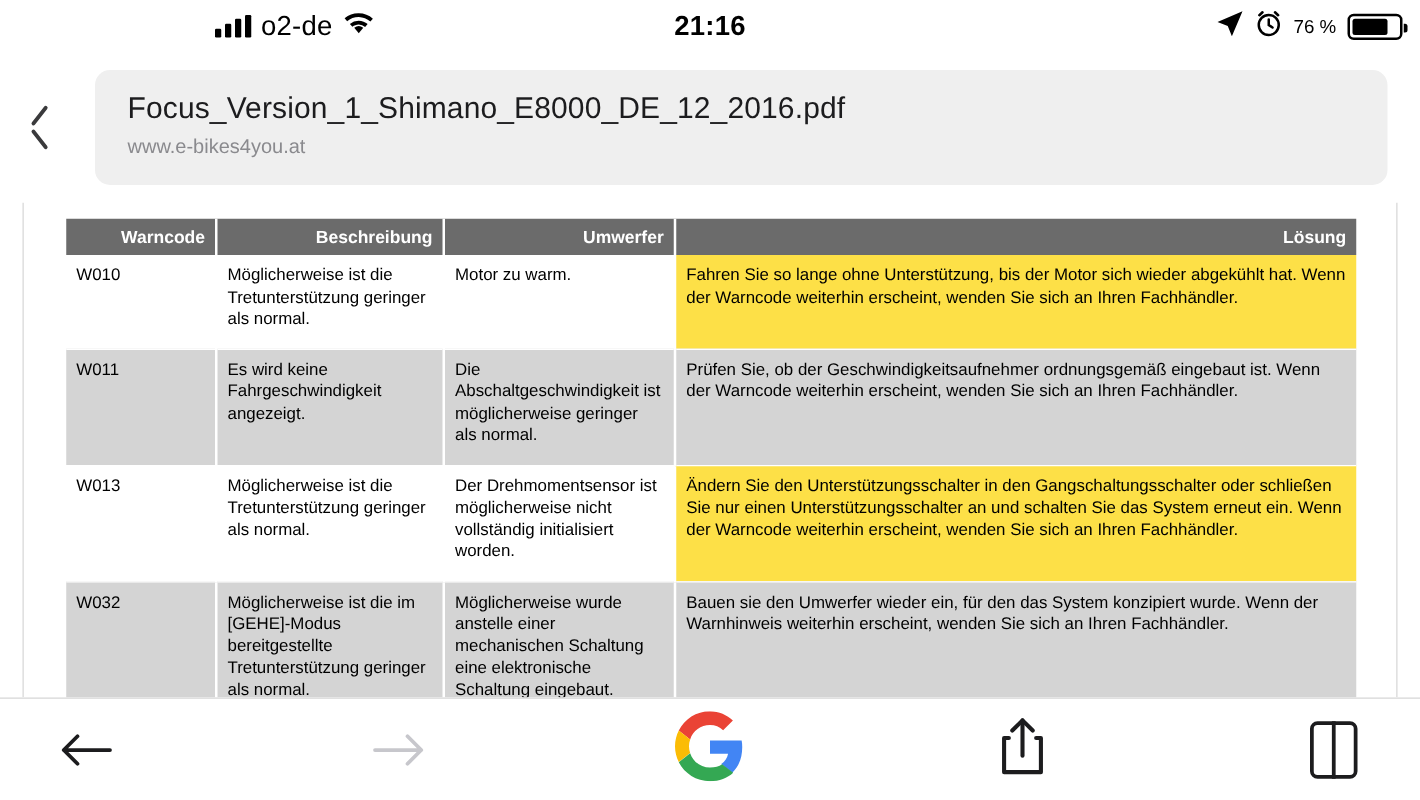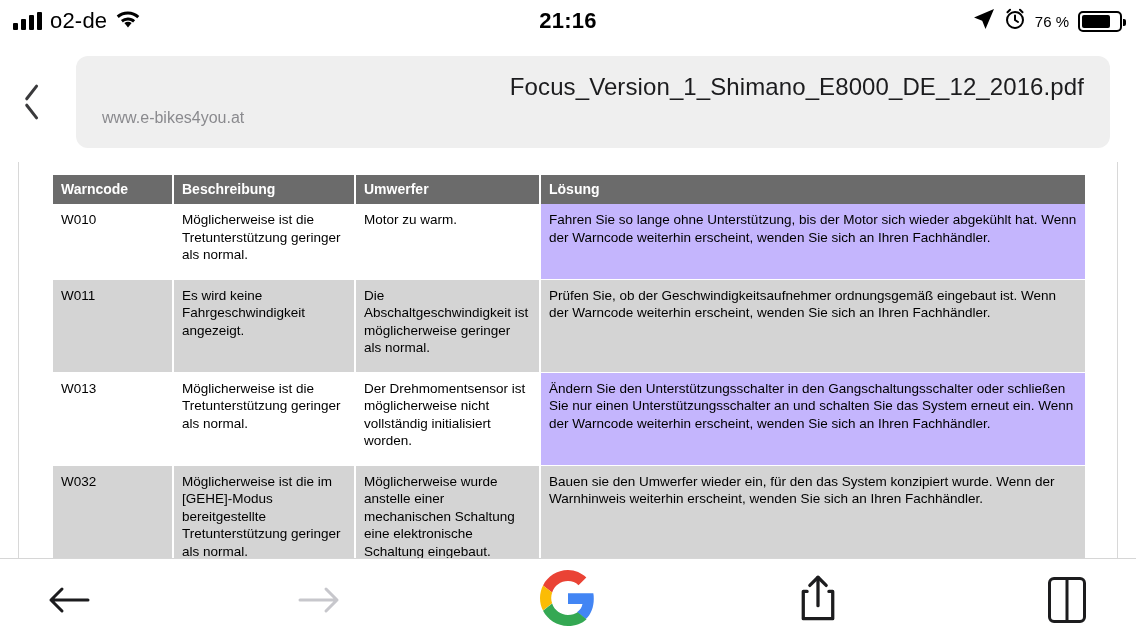--- a/index.html
+++ b/index.html
@@ -11,21 +11,21 @@
   }
   #root { position: relative; width: 1136px; height: 640px; background: #fff; }
 
   
   .statusbar {
     position: absolute; top: 0; left: 0; width: 1136px; height: 42px;
     background: #ffffff;
     display: flex; align-items: center;
     color: #000;
   }
-  .sb-left { display: flex; align-items: center; gap: 8px; padding-left: 13px; width: 300px; }
+  .sb-left { display: flex; align-items: center; gap: 8px; padding-left: 30px; width: 300px; justify-content: flex-end; }
   .sb-center { flex: 1; display: flex; justify-content: center; align-items: center; }
   .sb-right { display: flex; align-items: center; gap: 9px; padding-right: 14px; justify-content: flex-end; width: 300px;}
   .sb-time { font-size: 22px; font-weight: 700; letter-spacing: .2px; }
   .carrier { font-size: 22px; font-weight: 400; letter-spacing: .2px; }
   .battpct { font-size: 15px; font-weight: 400; }
 
   .signal { display: flex; align-items: flex-end; gap: 3px; height: 18px; }
   .signal i { display: block; width: 5px; background: #000; border-radius: 1px; }
   .signal i:nth-child(1) { height: 7px; }
   .signal i:nth-child(2) { height: 11px; }
@@ -61,21 +61,21 @@
   .chev::before { top: 0px; height: 19px; transform: rotate(38deg); transform-origin: top center; }
   .chev::after { bottom: 0px; height: 19px; transform: rotate(-38deg); transform-origin: bottom center; }
 
   .urlfield {
     flex: 1; margin-right: 26px; height: 92px;
     background: #efefef; border-radius: 12px;
     display: flex; flex-direction: column; justify-content: center;
     padding: 0 26px;
     cursor: text;
   }
-  .url-title { font-size: 24px; color: #1c1c1e; line-height: 30px; letter-spacing: .1px; text-align: right; }
+  .url-title { font-size: 24px; color: #1c1c1e; line-height: 30px; letter-spacing: .1px; }
   .url-sub { font-size: 16px; color: #8a8a8e; line-height: 28px; margin-top: 2px; }
 
   
   .content {
     position: absolute; top: 162px; left: 0; width: 1136px; height: 396px;
     background: #ffffff; overflow: hidden;
   }
   .page {
     position: absolute; left: 18px; top: 0; width: 1100px; height: 396px;
     background: #ffffff;
@@ -85,39 +85,39 @@
   table.warn {
     position: absolute; left: 34px; top: 13px;
     width: 1032px;
     border-collapse: collapse;
     table-layout: fixed;
     font-size: 13.5px;
     color: #000;
   }
   table.warn th {
     background: #6b6b6b; color: #ffffff;
-    text-align: left; font-weight: bold; font-size: 14px;
+    text-align: right; font-weight: bold; font-size: 14px;
     padding: 6px 8px 7px 8px;
     border-right: 2px solid #ffffff;
     line-height: 16px;
   }
   table.warn th:last-child { border-right: none; }
   table.warn td {
     vertical-align: top;
     padding: 7px 8px 15px 8px;
     border-right: 2px solid #ffffff;
     line-height: 17.5px;
   }
   table.warn td:last-child { border-right: none; }
   table.warn tr.odd td { background: #ffffff; }
   table.warn tr.even td { background: #d4d4d4; }
   table.warn tr.odd td:nth-child(1),
   table.warn tr.odd td:nth-child(2),
   table.warn tr.odd td:nth-child(3) { background: #ffffff; }
-  table.warn tr.odd td:nth-child(4) { background: #c4b5fd; }
+  table.warn tr.odd td:nth-child(4) { background: #fde047; }
   table.warn tr.even td:nth-child(4) { background: #d4d4d4; }
   .col1 { width: 120px; }
   .col2 { width: 182px; }
   .col3 { width: 185px; }
   .col4 { width: 545px; }
 
   
   table.warn tbody tr td { border-bottom: 1px solid #ffffff; }
 
   

